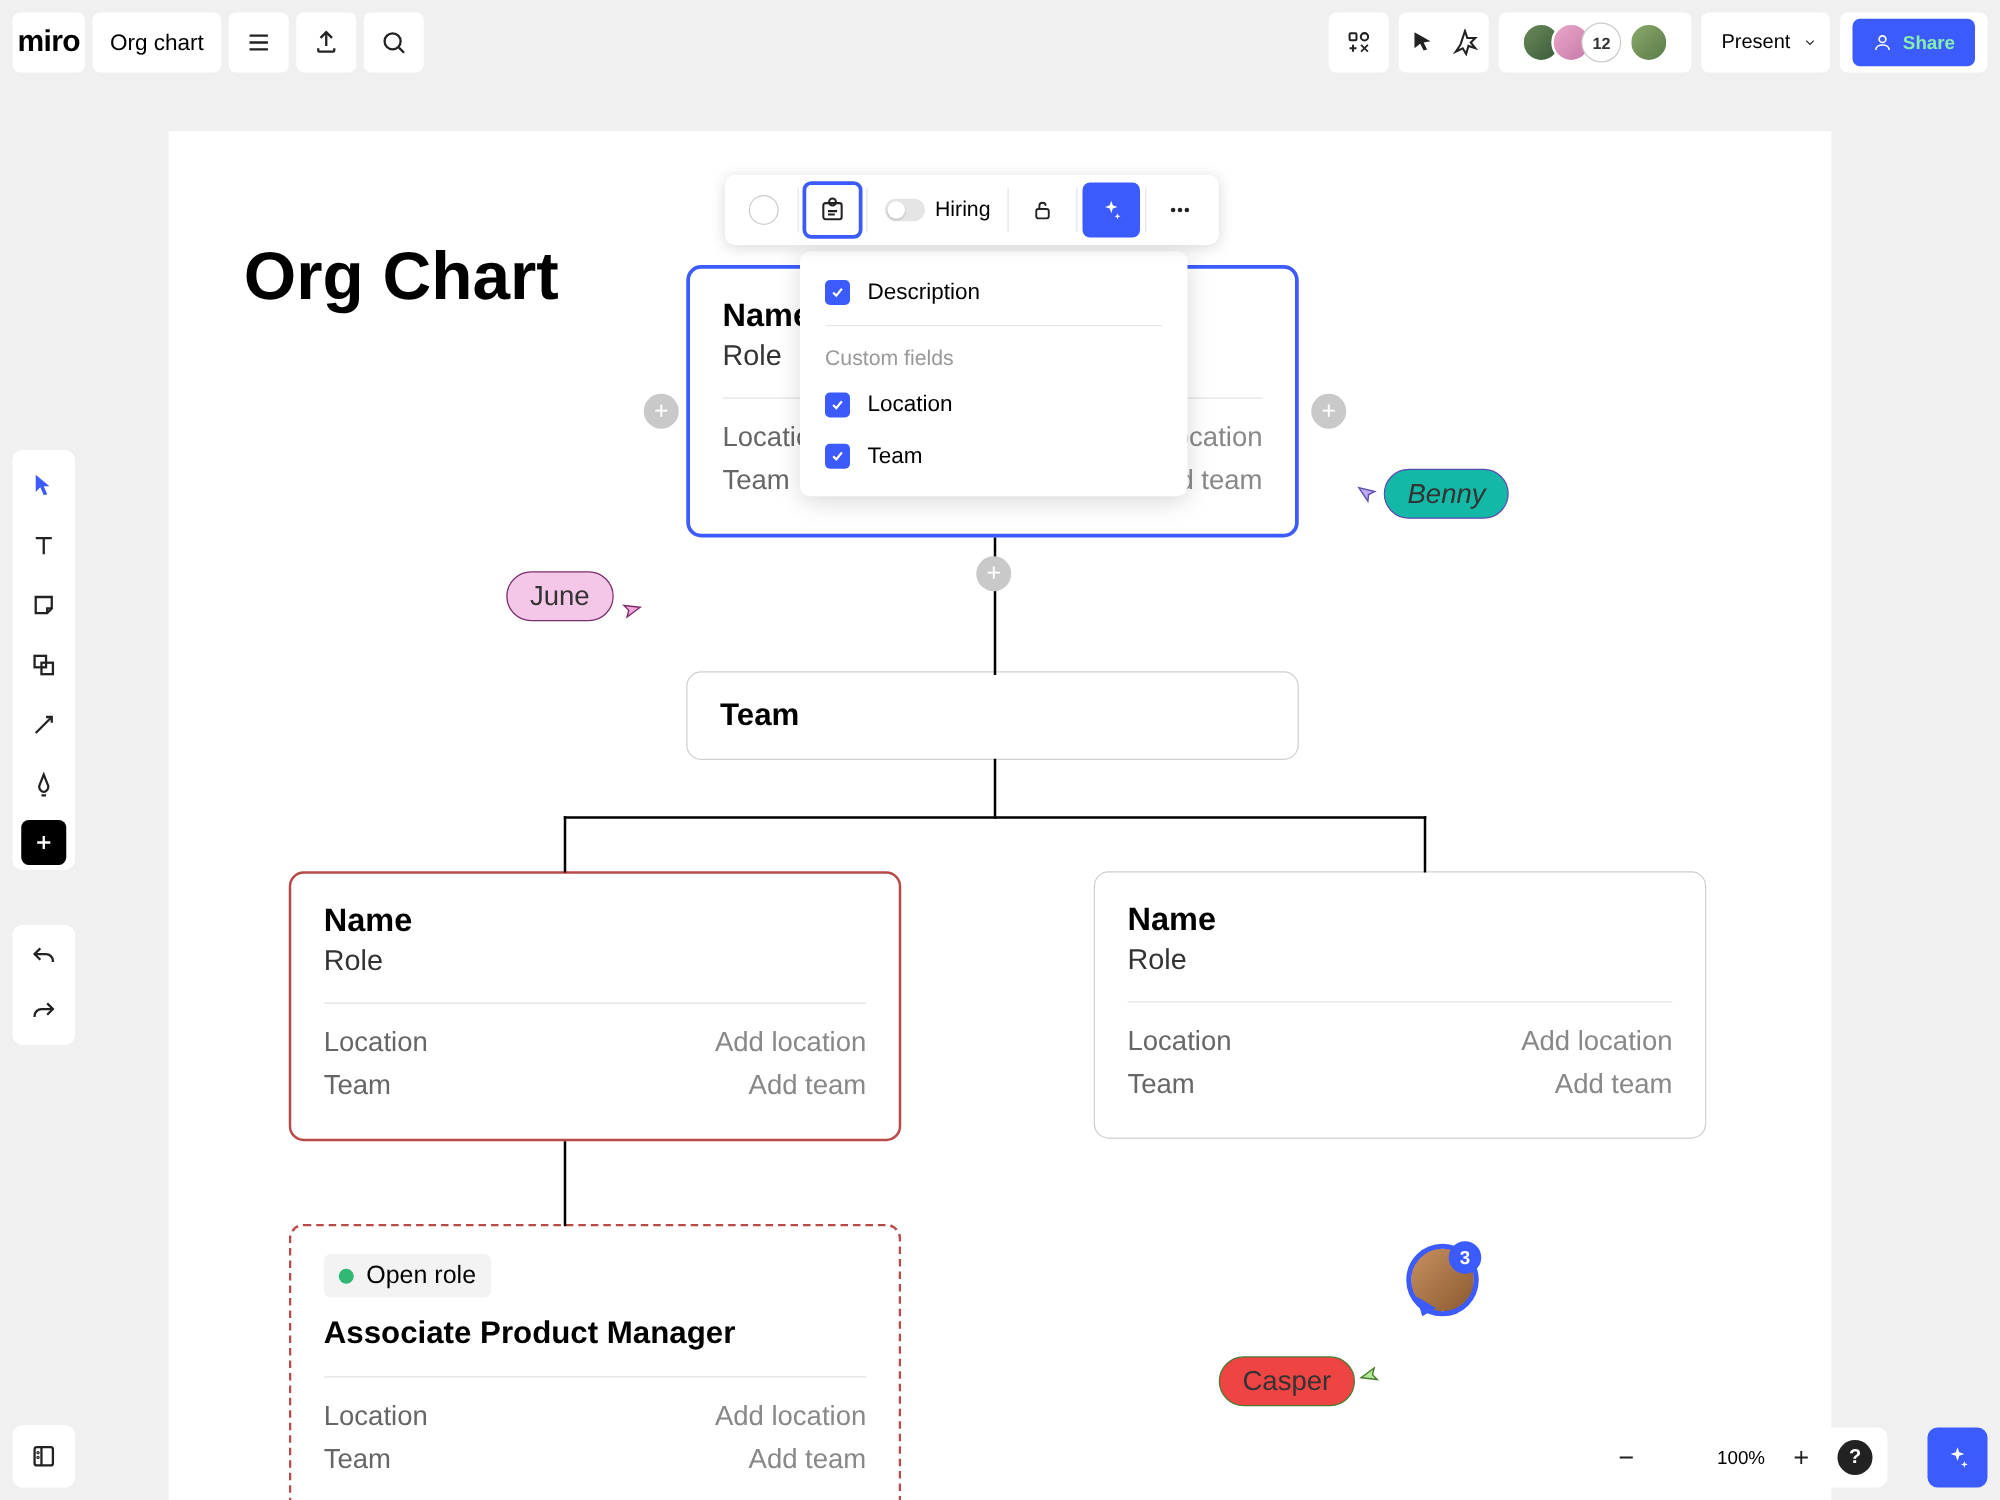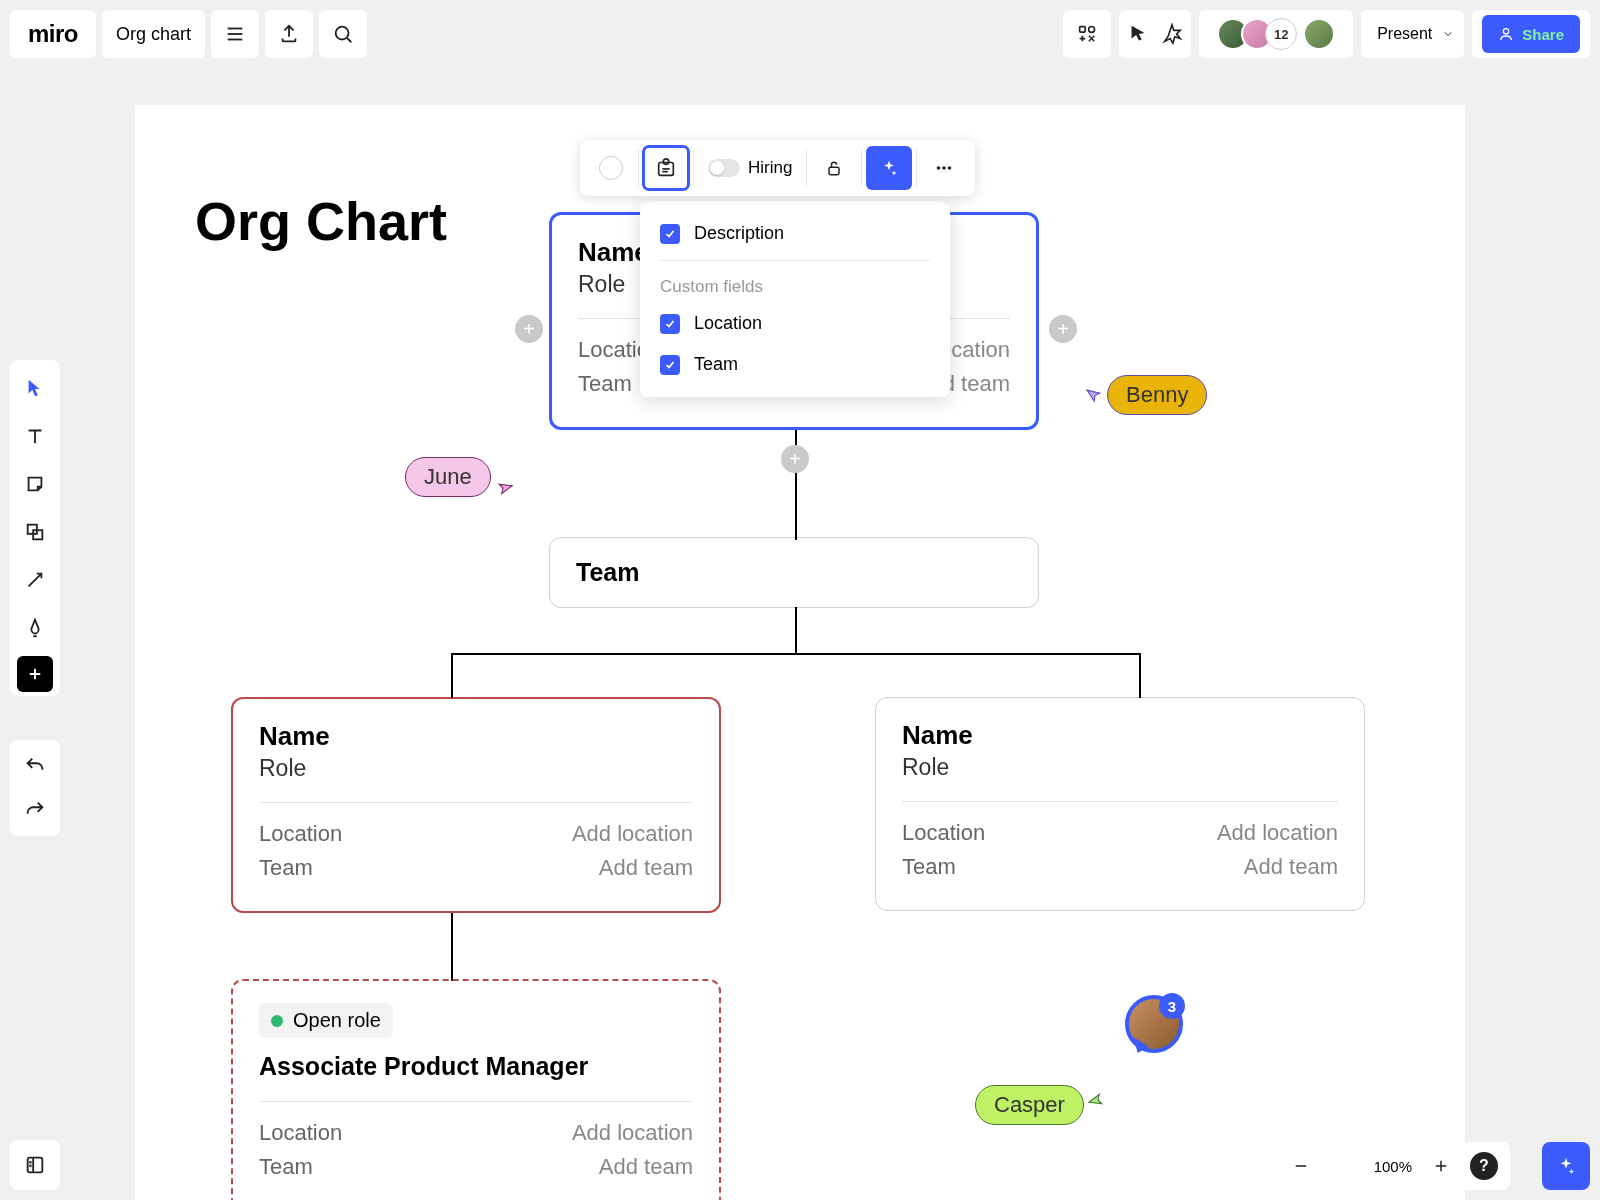--- a/index.html
+++ b/index.html
@@ -1,20 +1,20 @@
 <!DOCTYPE html>
 <html><head>
 <meta charset="utf-8">
 <style>
   * { box-sizing: border-box; margin: 0; padding: 0; }
   html, body { width: 1600px; height: 1200px; font-family: -apple-system, BlinkMacSystemFont, "Segoe UI", Helvetica, Arial, sans-serif; background: #f0f0f0; overflow: hidden; }
   
   
   .topbar { position: absolute; top: 10px; left: 10px; right: 10px; height: 48px; display: flex; align-items: center; gap: 6px; }
-  .logo-box { background: #fff; border-radius: 6px; padding: 0 18px; height: 48px; display: flex; align-items: center; font-weight: 800; font-size: 24px; letter-spacing: -0.5px; }
+  .logo-box { background: #fff; border-radius: 6px; padding: 0 4px; height: 48px; display: flex; align-items: center; font-weight: 800; font-size: 24px; letter-spacing: -0.5px; }
   .title-box { background: #fff; border-radius: 6px; padding: 0 14px; height: 48px; display: flex; align-items: center; font-size: 18px; }
   .icon-btn { background: #fff; border-radius: 6px; width: 48px; height: 48px; display: flex; align-items: center; justify-content: center; cursor: pointer; }
   .icon-btn svg { width: 22px; height: 22px; }
   .topbar-right { margin-left: auto; display: flex; align-items: center; gap: 8px; }
   .avatars { display: flex; align-items: center; background:#fff; border-radius:6px; height:48px; padding:0 18px; }
   .avatar { width: 32px; height: 32px; border-radius: 50%; border: 2px solid #fff; margin-left: -8px; display:flex; align-items:center; justify-content:center; font-size:13px; font-weight:600; }
   .avatar:first-child { margin-left: 0; }
   .avatar-count { background: #fff; border: 1.5px solid #ccc; color:#333; }
   .avatar-solo { margin-left: 6px; }
   .present-btn { background: #fff; border-radius: 6px; height: 48px; display: flex; align-items: center; padding: 0 10px 0 16px; gap: 10px; font-size: 16px; cursor: pointer; }
@@ -74,23 +74,23 @@
   
   
   .connector { position:absolute; background:#000; z-index:1; }
   
   
   .cursor-tag { position:absolute; display:flex; align-items:center; z-index:30; }
   .cursor-arrow { width:18px; height:18px; }
   .cursor-label { border-radius:999px; padding:6px 18px; font-size:22px; border:1.5px solid; }
   .cursor-june .cursor-label { background:#f4c6e8; border-color:#7a2d6a; color:#333; }
   .cursor-june .cursor-arrow { fill:#f4a8dc; stroke:#7a2d6a; }
-  .cursor-benny .cursor-label { background:#eab308; border-color:#5a4db0; color:#333; }
+  .cursor-benny .cursor-label { background:#14b8a6; border-color:#5a4db0; color:#333;font-style:italic; }
   .cursor-benny .cursor-arrow { fill:#bda9f0; stroke:#5a4db0; }
-  .cursor-casper .cursor-label { background:#bef264; border-color:#4a7a2d; color:#333; }
+  .cursor-casper .cursor-label { background:#ef4444; border-color:#4a7a2d; color:#333; }
   .cursor-casper .cursor-arrow { fill:#b0e898; stroke:#4a7a2d; }
   
   .video-bubble { position:absolute; width:58px; height:58px; border-radius:50%; background:linear-gradient(135deg,#c89060,#8a5a30); border:4px solid #3b5bfd; z-index:25; }
   .video-bubble .badge { position:absolute; top:-6px; right:-6px; width:26px; height:26px; border-radius:50%; background:#3b5bfd; color:#fff; display:flex; align-items:center; justify-content:center; font-size:15px; font-weight:700; }
   .video-bubble .tail { position:absolute; bottom:-4px; left:4px; width:16px; height:16px; background:#3b5bfd; clip-path:polygon(0 0,100% 60%,30% 100%); }
   
   
   .zoom-bar { position:absolute; right:90px; bottom:10px; height:48px; background:#fff; border-radius:8px; display:flex; align-items:center; gap:4px; padding:0 6px; }
   .zoom-bar .zbtn { width:38px; height:38px; display:flex; align-items:center; justify-content:center; cursor:pointer; }
   .zoom-bar .zval { font-size:15px; padding:0 6px;margin-left:44px; }

